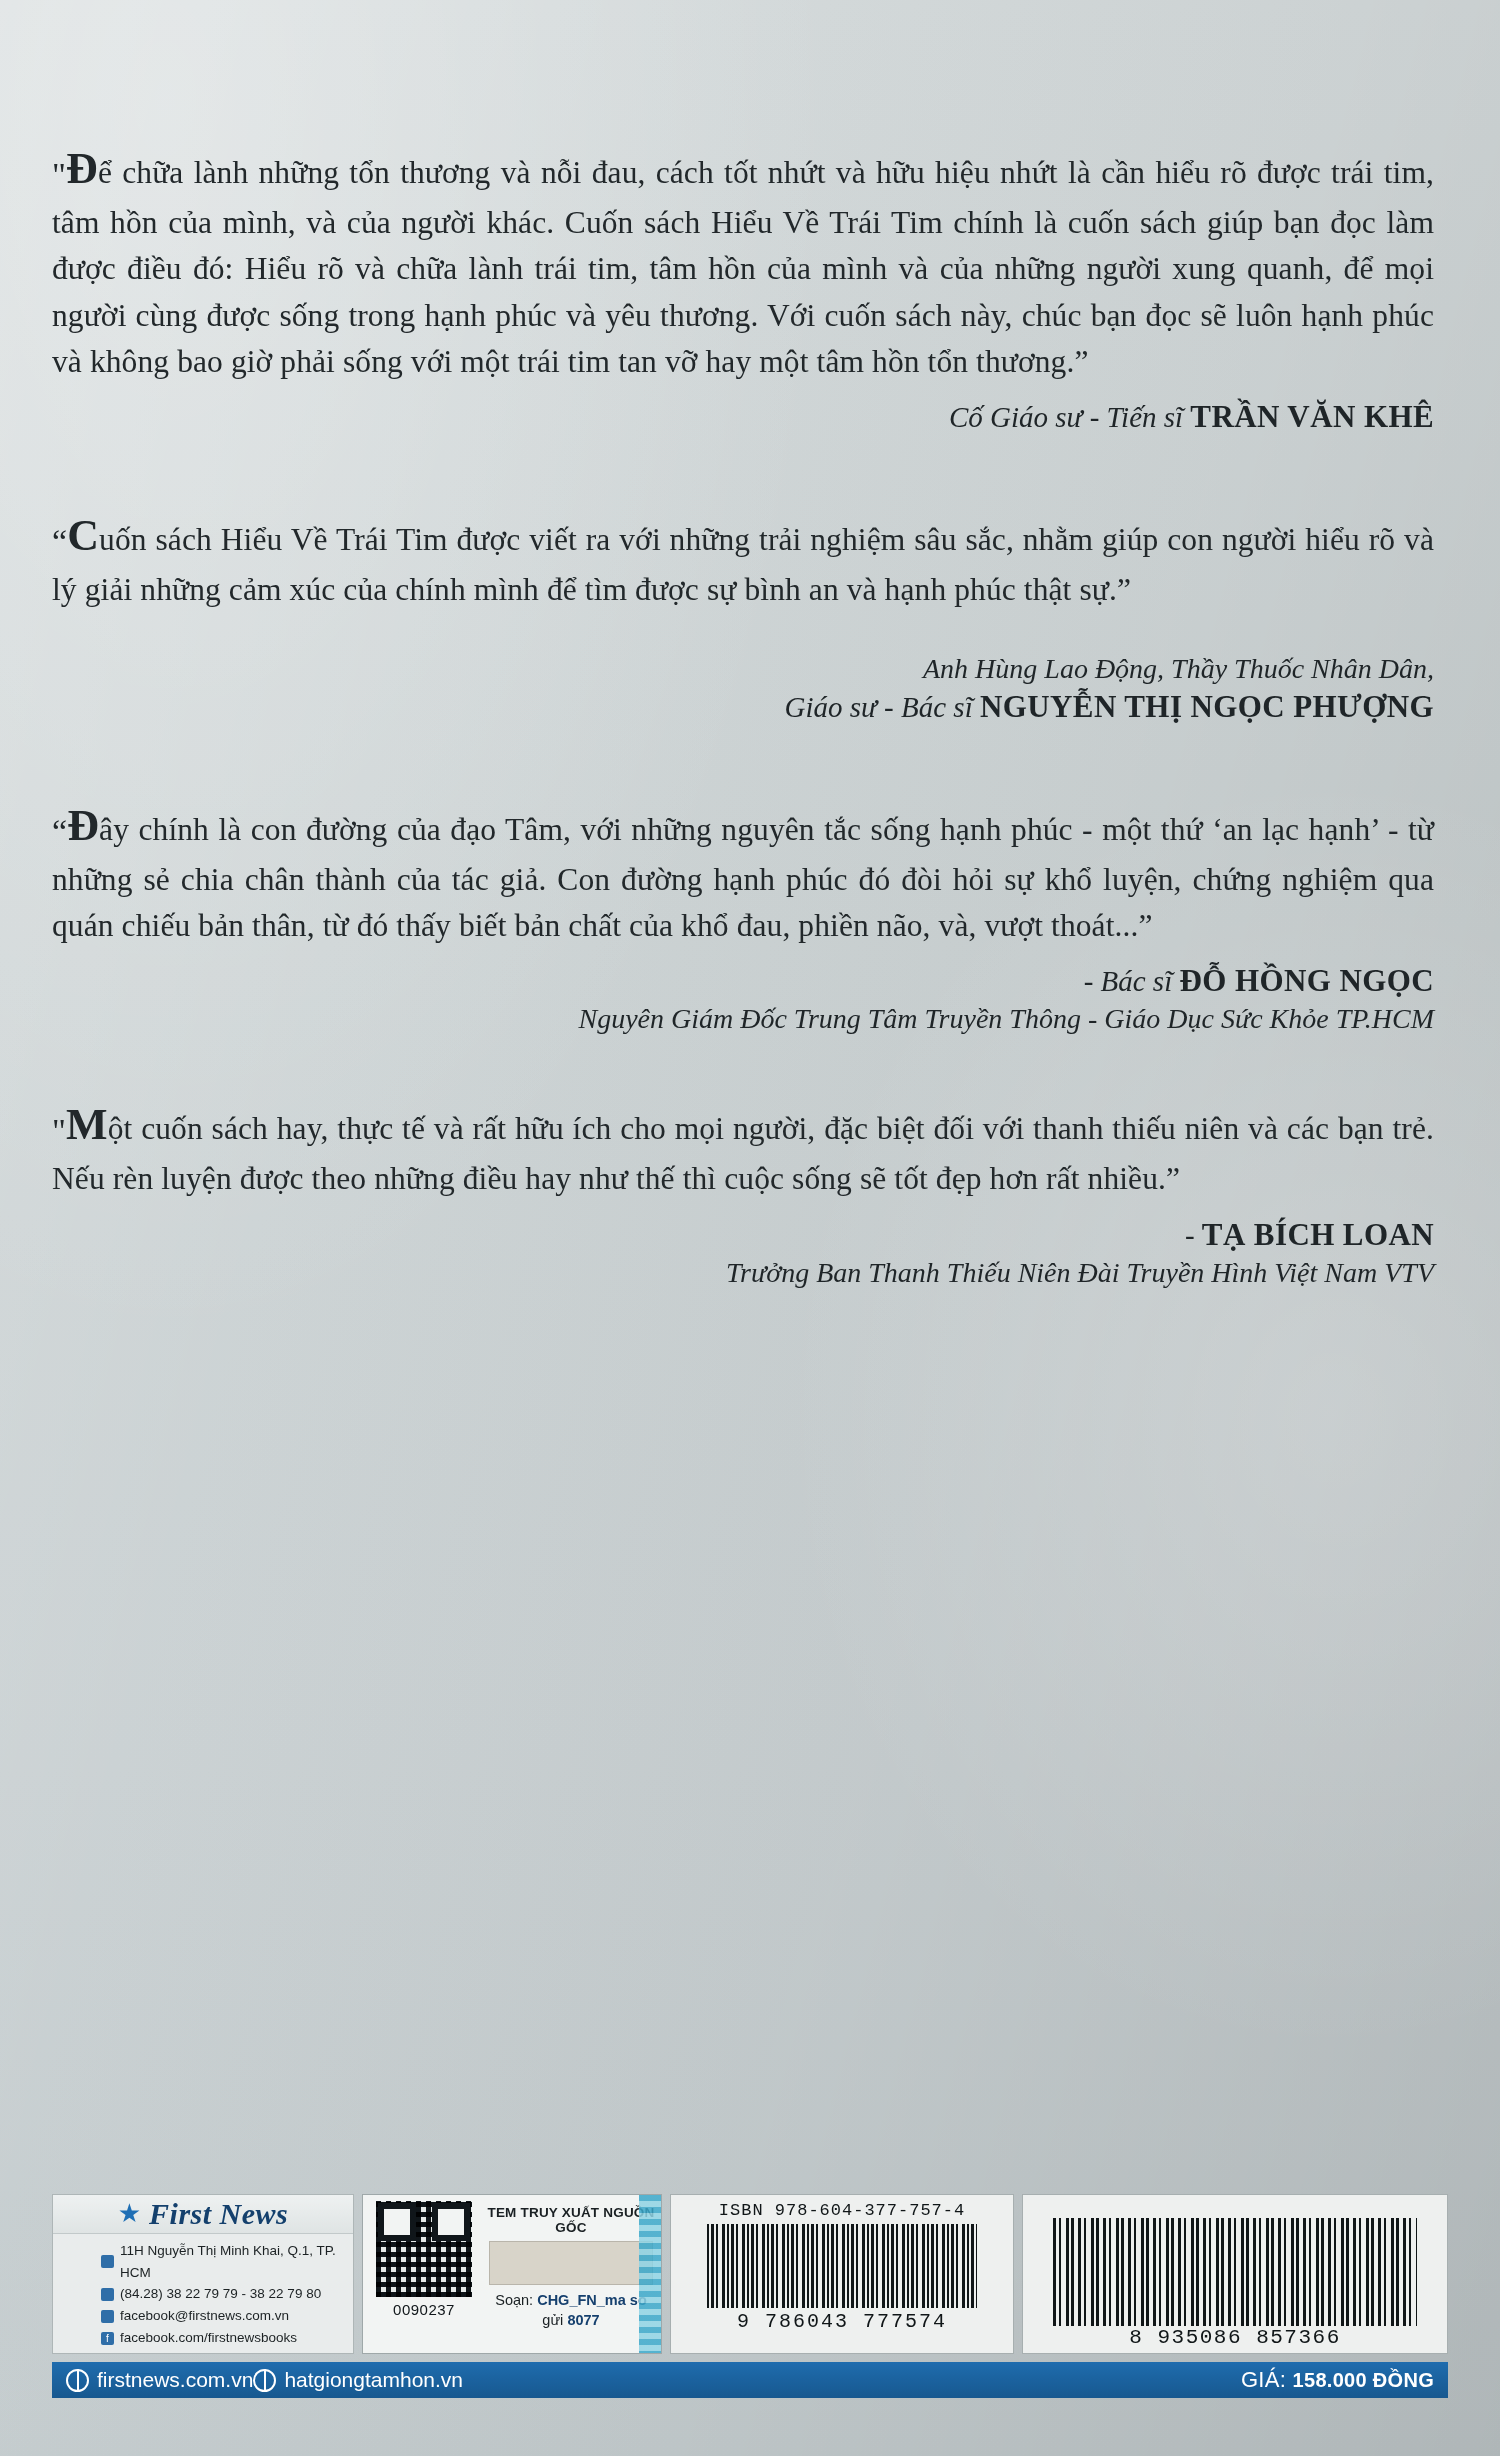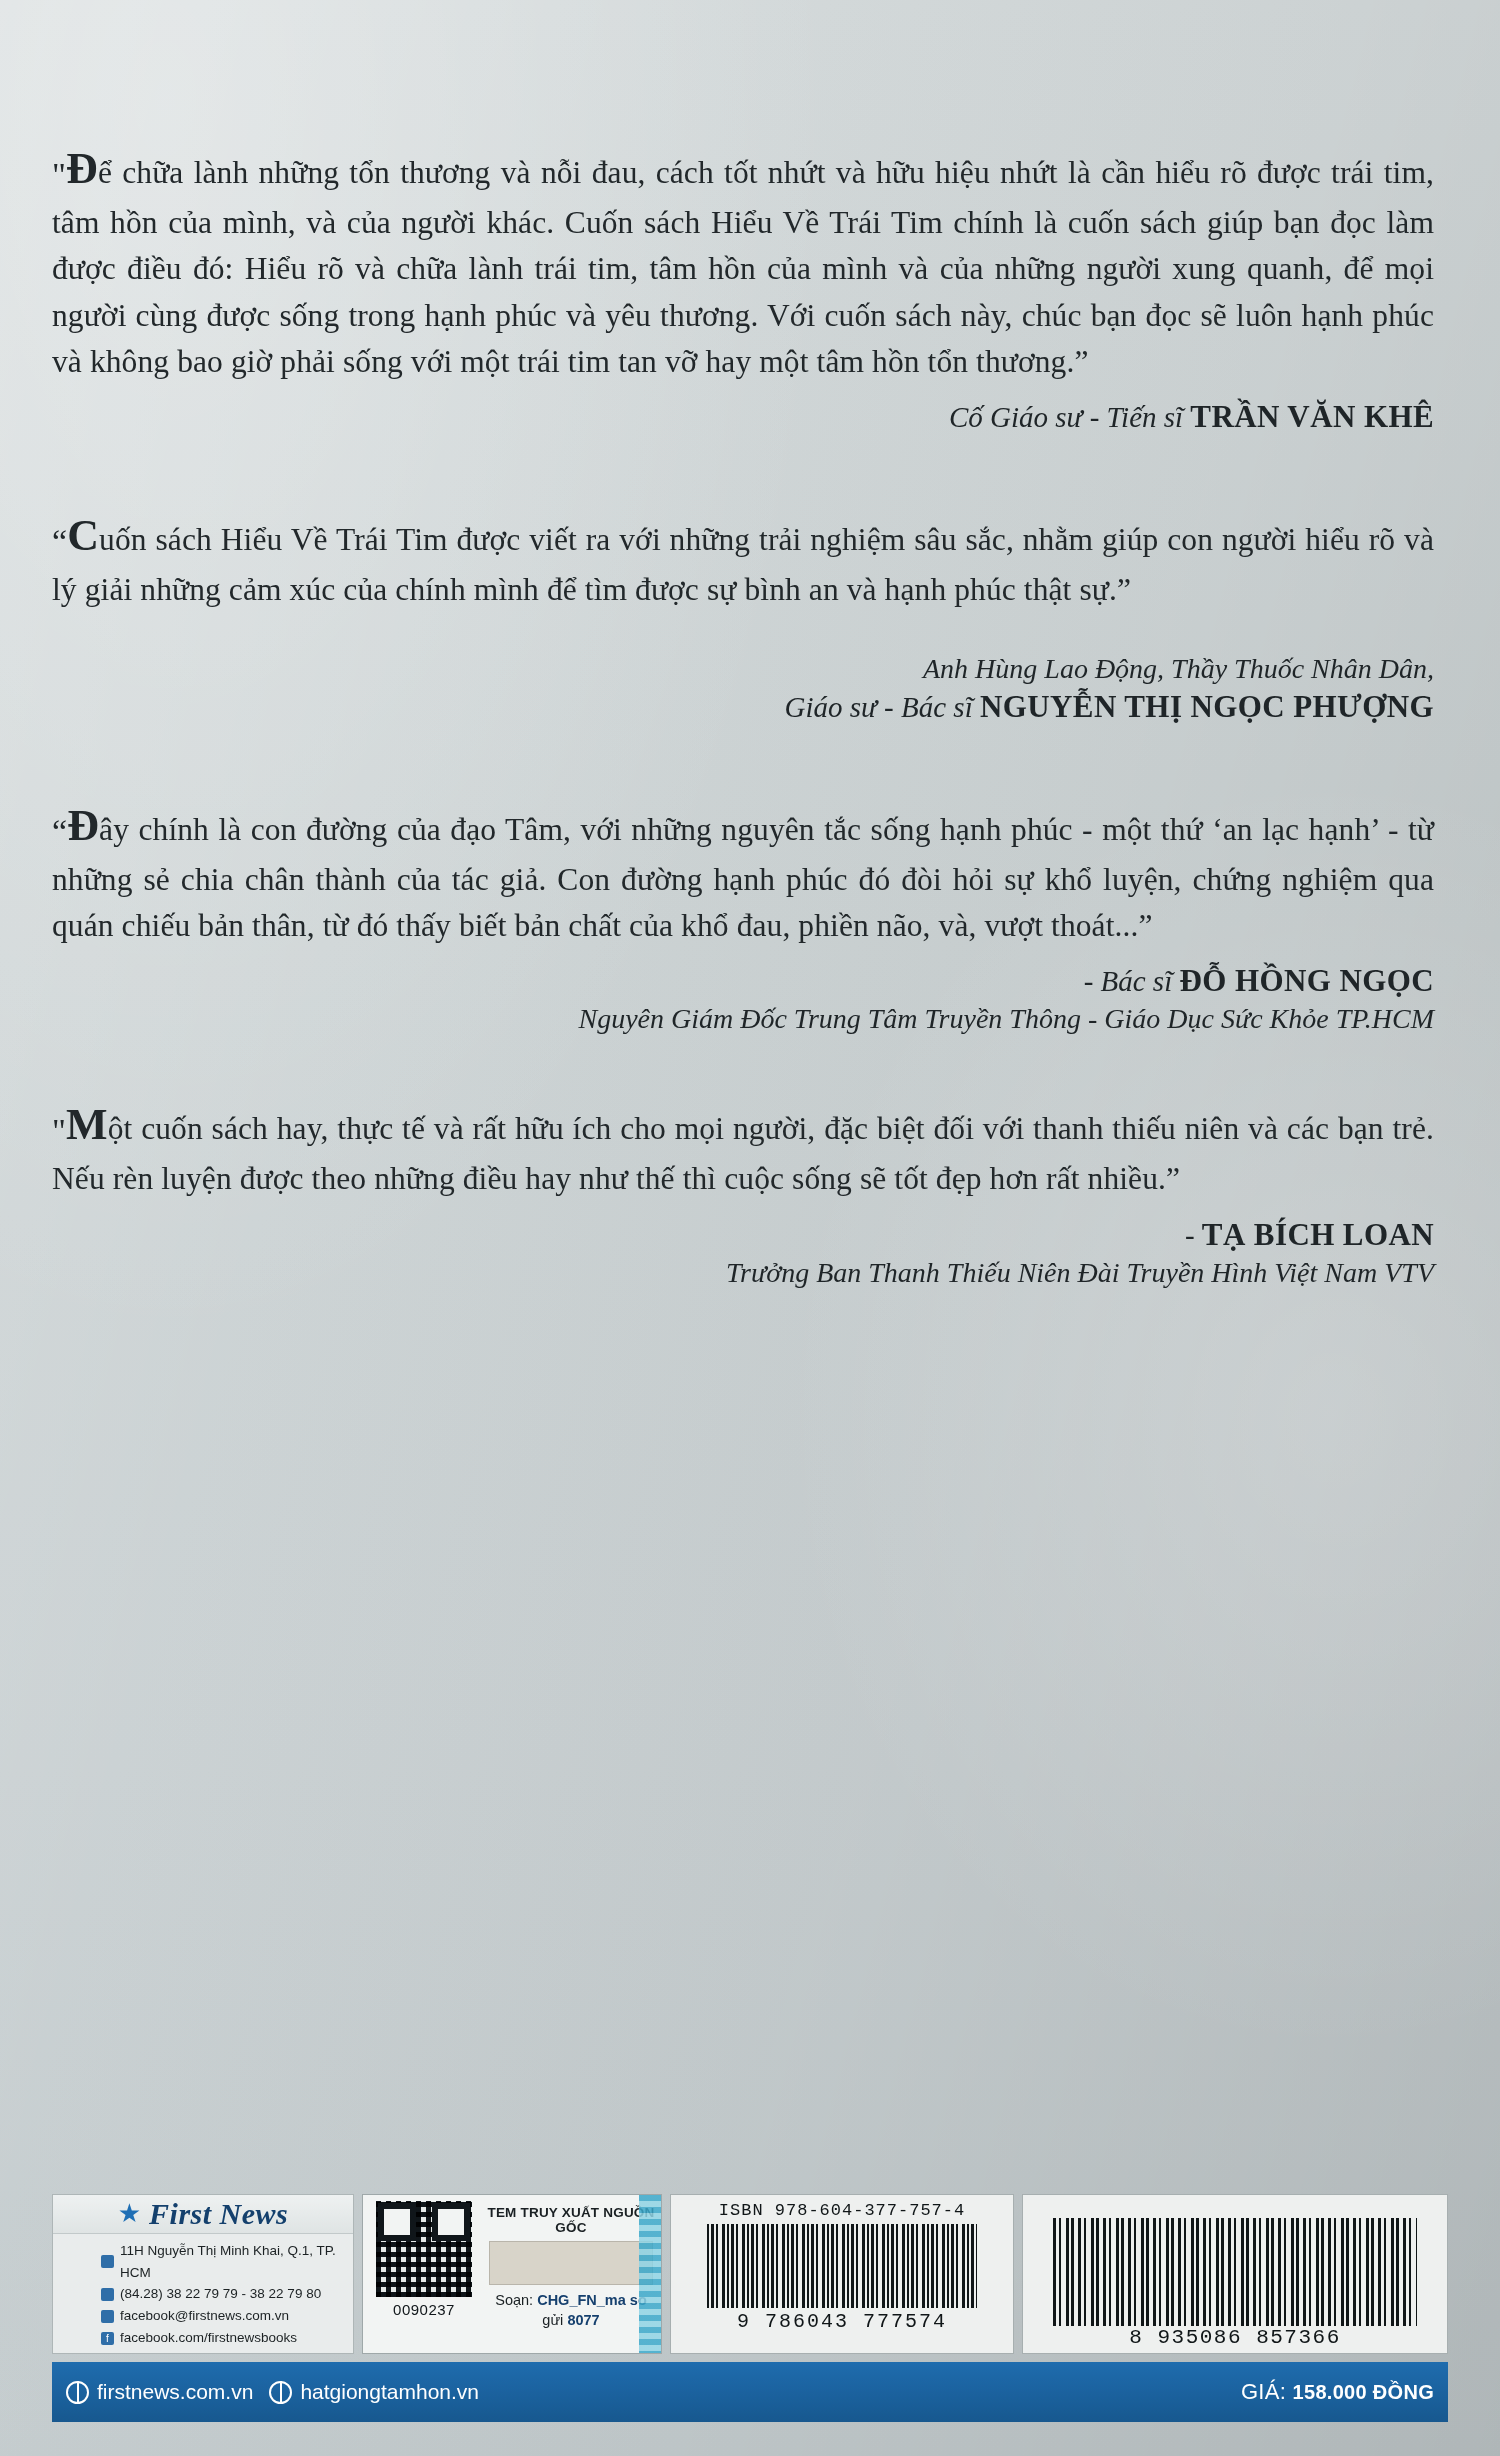--- a/index.html
+++ b/index.html
@@ -272,30 +272,29 @@
   }
   .ean-num {
     font-family: "Liberation Mono", monospace;
     font-size: 21px;
     letter-spacing: 1.5px;
     color: #101618;
   }
 
   .footer-bar {
     margin-top: 8px;
-    height: 60px;
+    height: 36px;
     background: linear-gradient(180deg,#1f6cae,#17588f);
     display: flex;
     align-items: center;
     color: #ffffff;
     font-family: "Liberation Sans", sans-serif;
     font-size: 21px;
     padding: 0 14px;
     box-sizing: border-box;
-    gap: 16px;
   }
   .fb-item { display: flex; align-items: center; gap: 8px; }
   .globe {
     width: 19px; height: 19px;
     border-radius: 50%;
     border: 2px solid #ffffff;
     position: relative;
     flex: 0 0 auto;
   }
   .globe::after {

